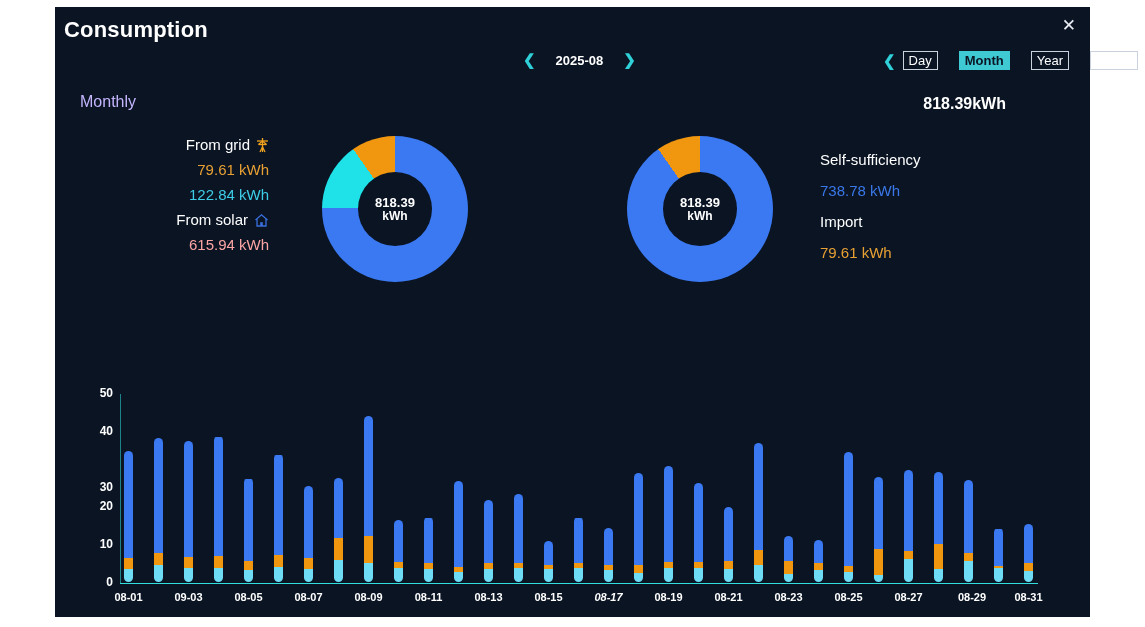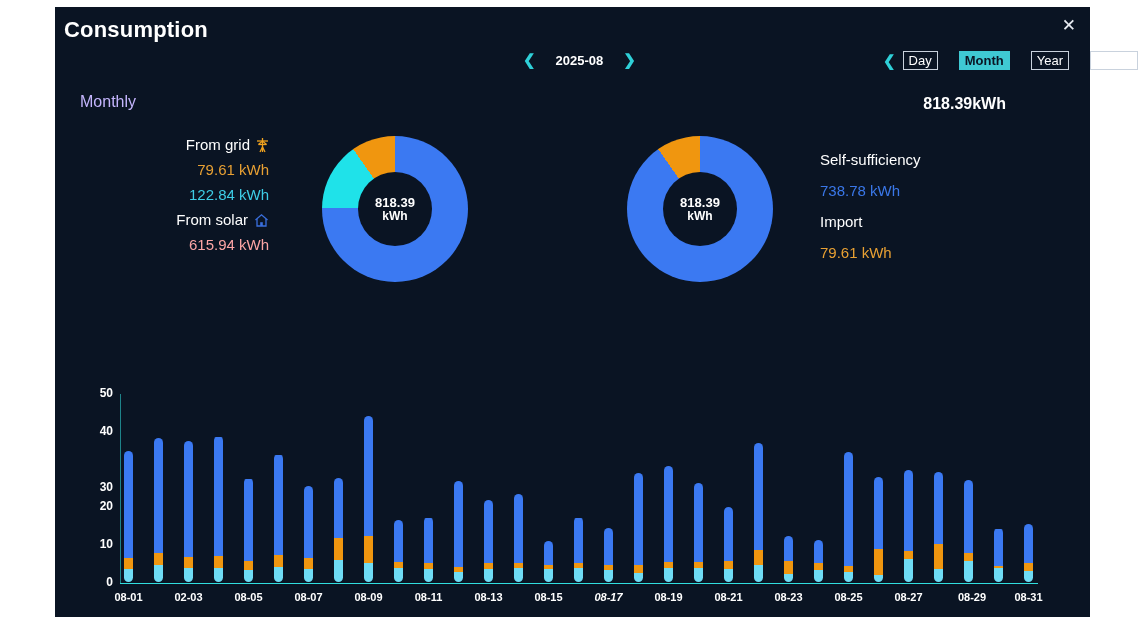--- a/index.html
+++ b/index.html
@@ -138,21 +138,21 @@
       <div class="bar" style="left: 34px; height: 144px;">
         <div style="height: 17px; background: rgb(111, 220, 245);"></div>
         <div style="height: 12px; background: rgb(240, 150, 15);"></div>
         <div style="height: 115px; background: rgb(59, 121, 242);"></div>
       </div>
       <div class="bar" style="left: 64px; height: 141px;">
         <div style="height: 14px; background: rgb(111, 220, 245);"></div>
         <div style="height: 11px; background: rgb(240, 150, 15);"></div>
         <div style="height: 116px; background: rgb(59, 121, 242);"></div>
       </div>
-      <div class="xlab" style="left: 46.5px;">02-03</div>
+      <div class="xlab" style="left: 46.5px;">09-03</div>
       <div class="bar" style="left: 94px; height: 146px;">
         <div style="height: 14px; background: rgb(111, 220, 245);"></div>
         <div style="height: 12px; background: rgb(240, 150, 15);"></div>
         <div style="height: 119px; background: rgb(59, 121, 242);"></div>
       </div>
       <div class="bar" style="left: 124px; height: 104px;">
         <div style="height: 12px; background: rgb(111, 220, 245);"></div>
         <div style="height: 9px; background: rgb(240, 150, 15);"></div>
         <div style="height: 82px; background: rgb(59, 121, 242);"></div>
       </div>

